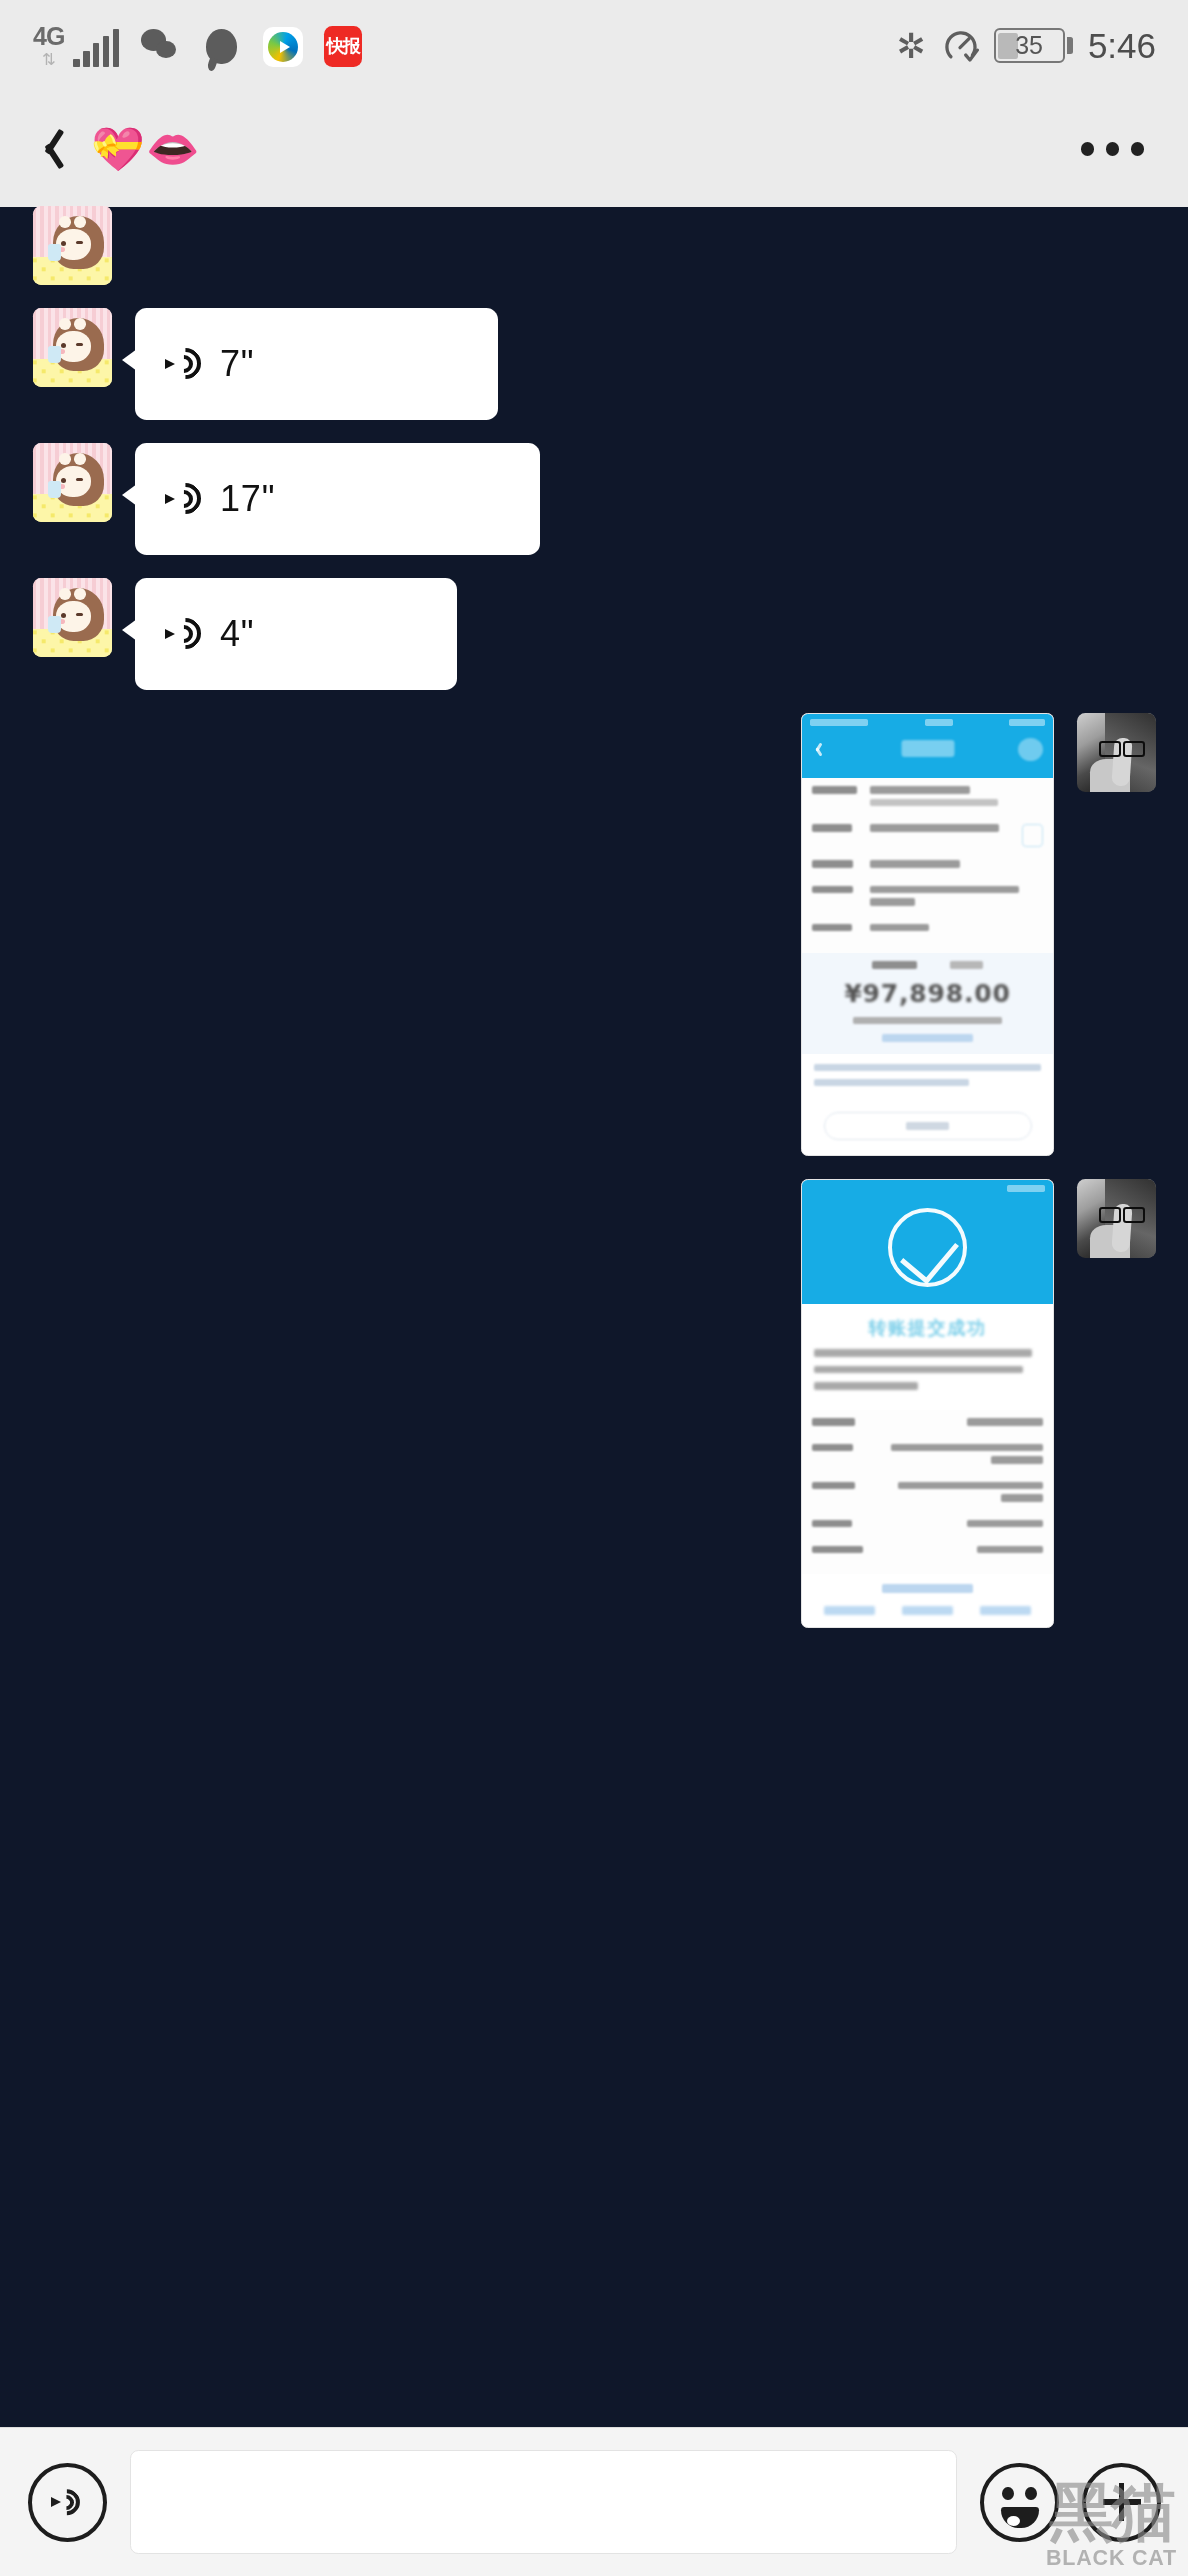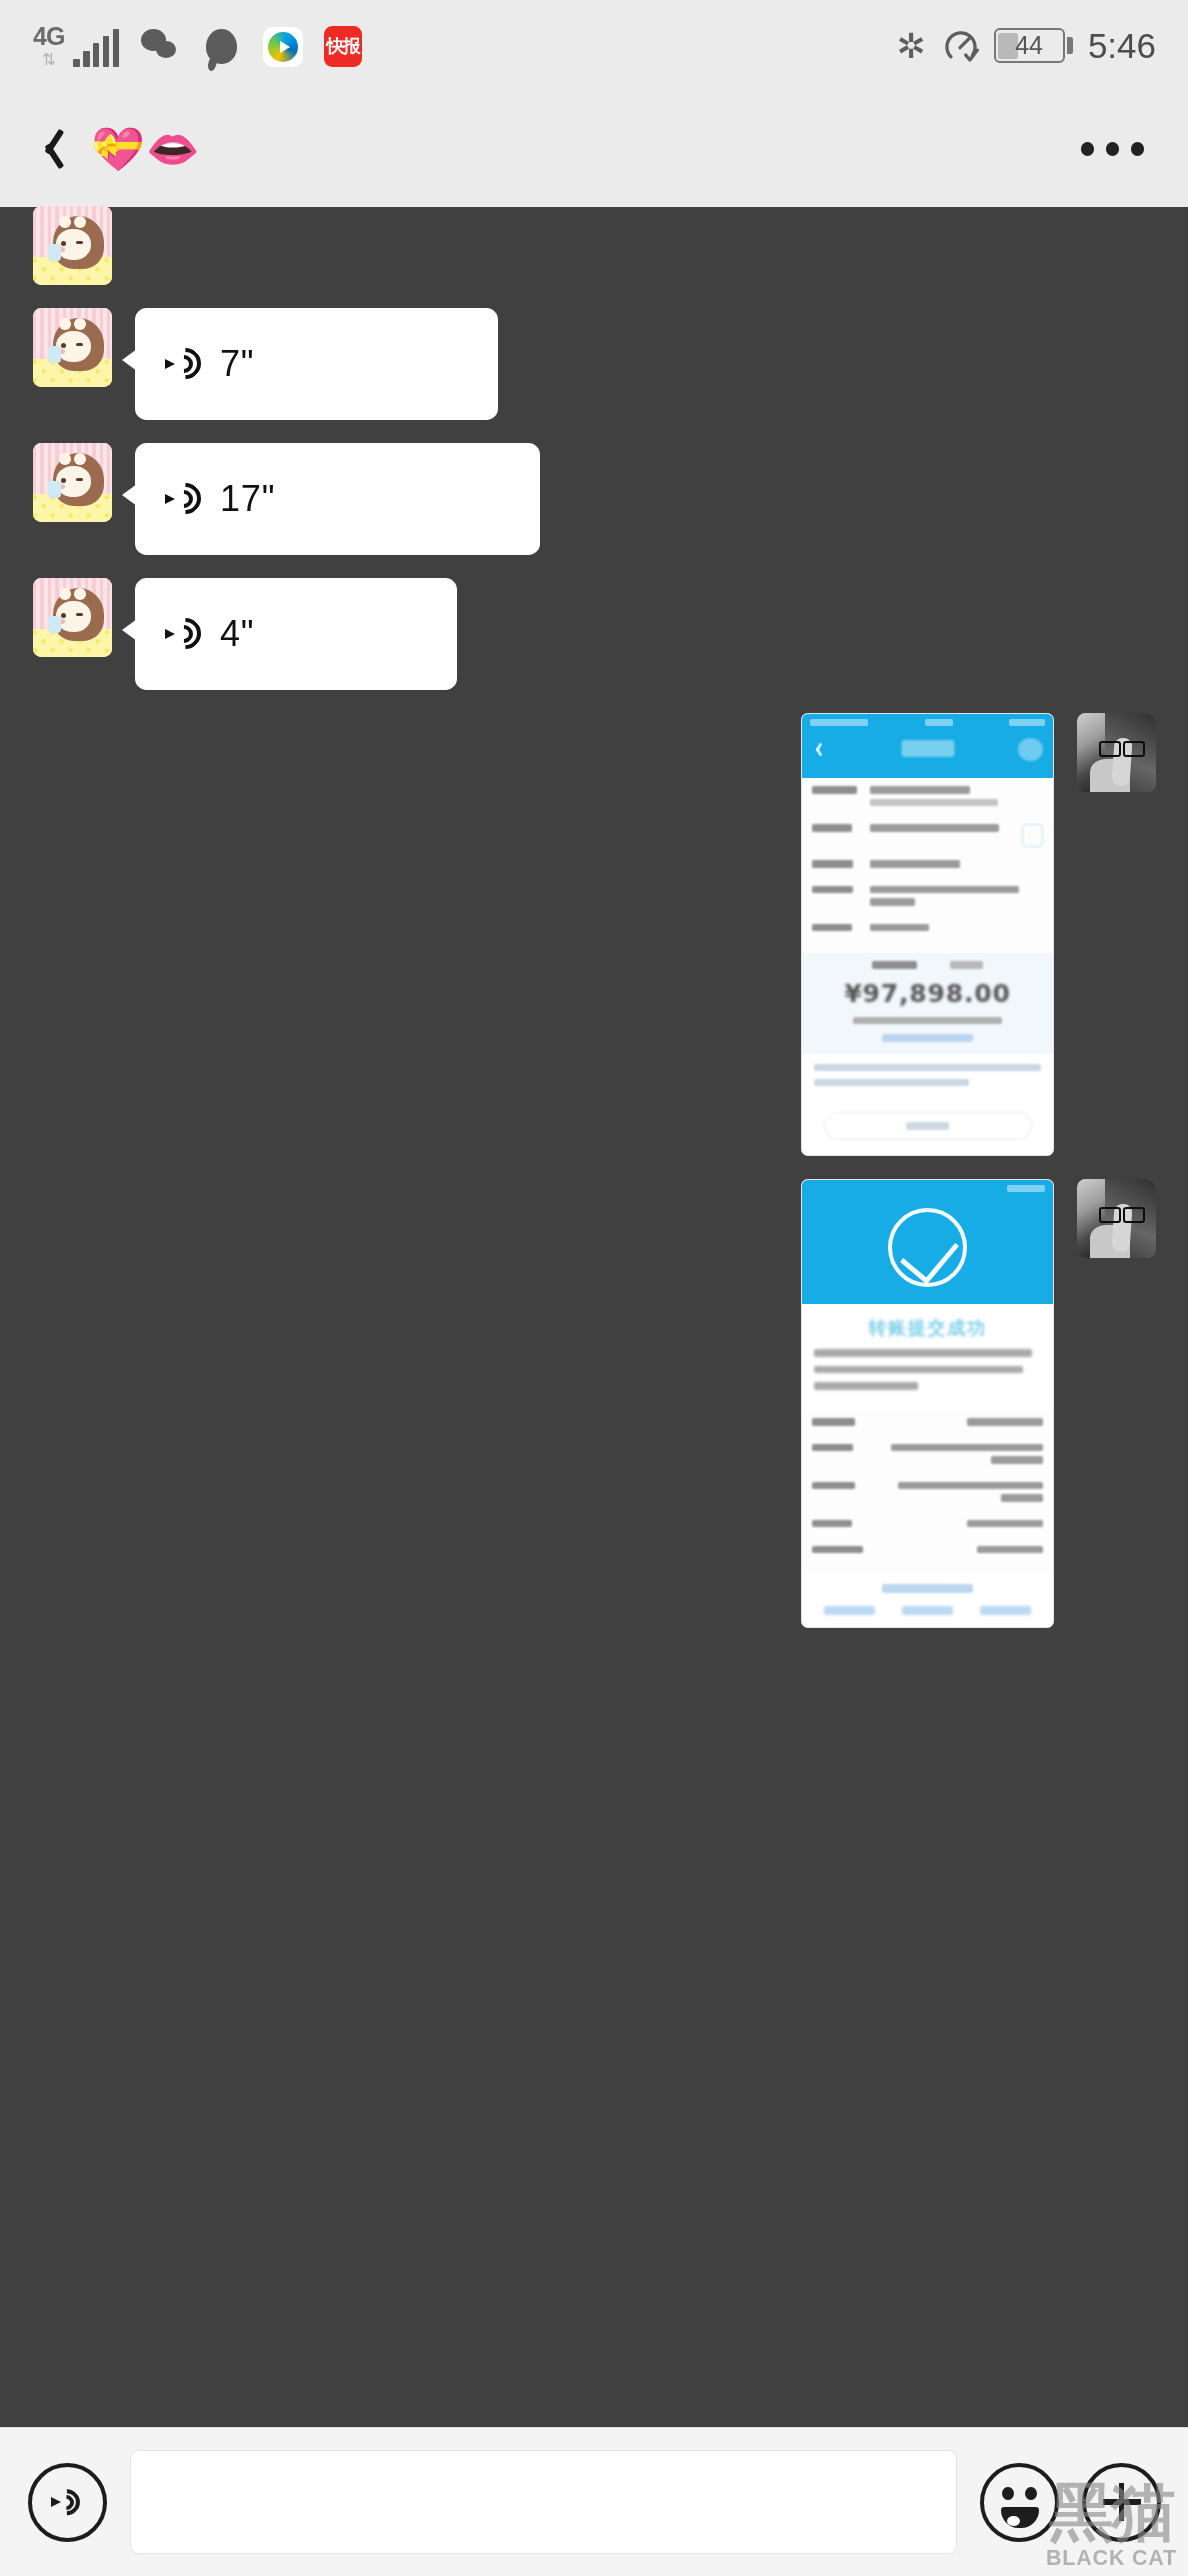--- a/index.html
+++ b/index.html
@@ -2,21 +2,21 @@
 <html style="font-size:13.2px"><head>
 <meta charset="utf-8">
 <style>
   * { margin:0; padding:0; box-sizing:border-box; }
   html, body {
     width:1189px; height:2576px;
     background:#ebebeb;
     font-family:"Liberation Sans","DejaVu Sans",sans-serif;
     overflow:hidden;
   }
-  .phone { position:relative; width:1189px; height:2576px; background:#404040; }
+  .phone { position:relative; width:1189px; height:2576px; background:#0f172a; }
 
   
   .statusbar {
     position:absolute; top:0; left:0; width:1189px; height:91px;
     display:flex; align-items:center; background:#ebebeb;
   }
   .sb-left { display:flex; align-items:flex-end; gap:8.3px; padding-left:33px; }
   .net-label { display:flex; flex-direction:column; align-items:center; line-height:1; }
   .net-g { font-size:25px; font-weight:700; color:#6b6b6b; letter-spacing:-0.8px; }
   .net-arrows { font-size:16.5px; color:#b3b3b3; margin-top:1.7px; }
@@ -357,21 +357,21 @@
       <span class="speed-icon">
         <svg viewBox="0 0 46 46" width="38" height="38">
           <path d="M38 34 A17 17 0 1 0 12 36" fill="none" stroke="#5e5e5e" stroke-width="4" stroke-linecap="round"></path>
           <line x1="23" y1="25" x2="34" y2="14" stroke="#5e5e5e" stroke-width="4" stroke-linecap="round"></line>
           <path d="M30 34 l5 6 l9 -12" fill="none" stroke="#5e5e5e" stroke-width="4" stroke-linecap="round" stroke-linejoin="round"></path>
         </svg>
       </span>
       <span class="battery">
         <span class="batt-body">
           <span class="batt-fill"></span>
-          <span class="batt-num">44</span>
+          <span class="batt-num">35</span>
         </span>
         <span class="batt-cap"></span>
       </span>
       <span class="clock">5:46</span>
     </div>
   </div>
 
   <div class="navbar">
     <div class="back-btn">
       <div class="chev"></div>

